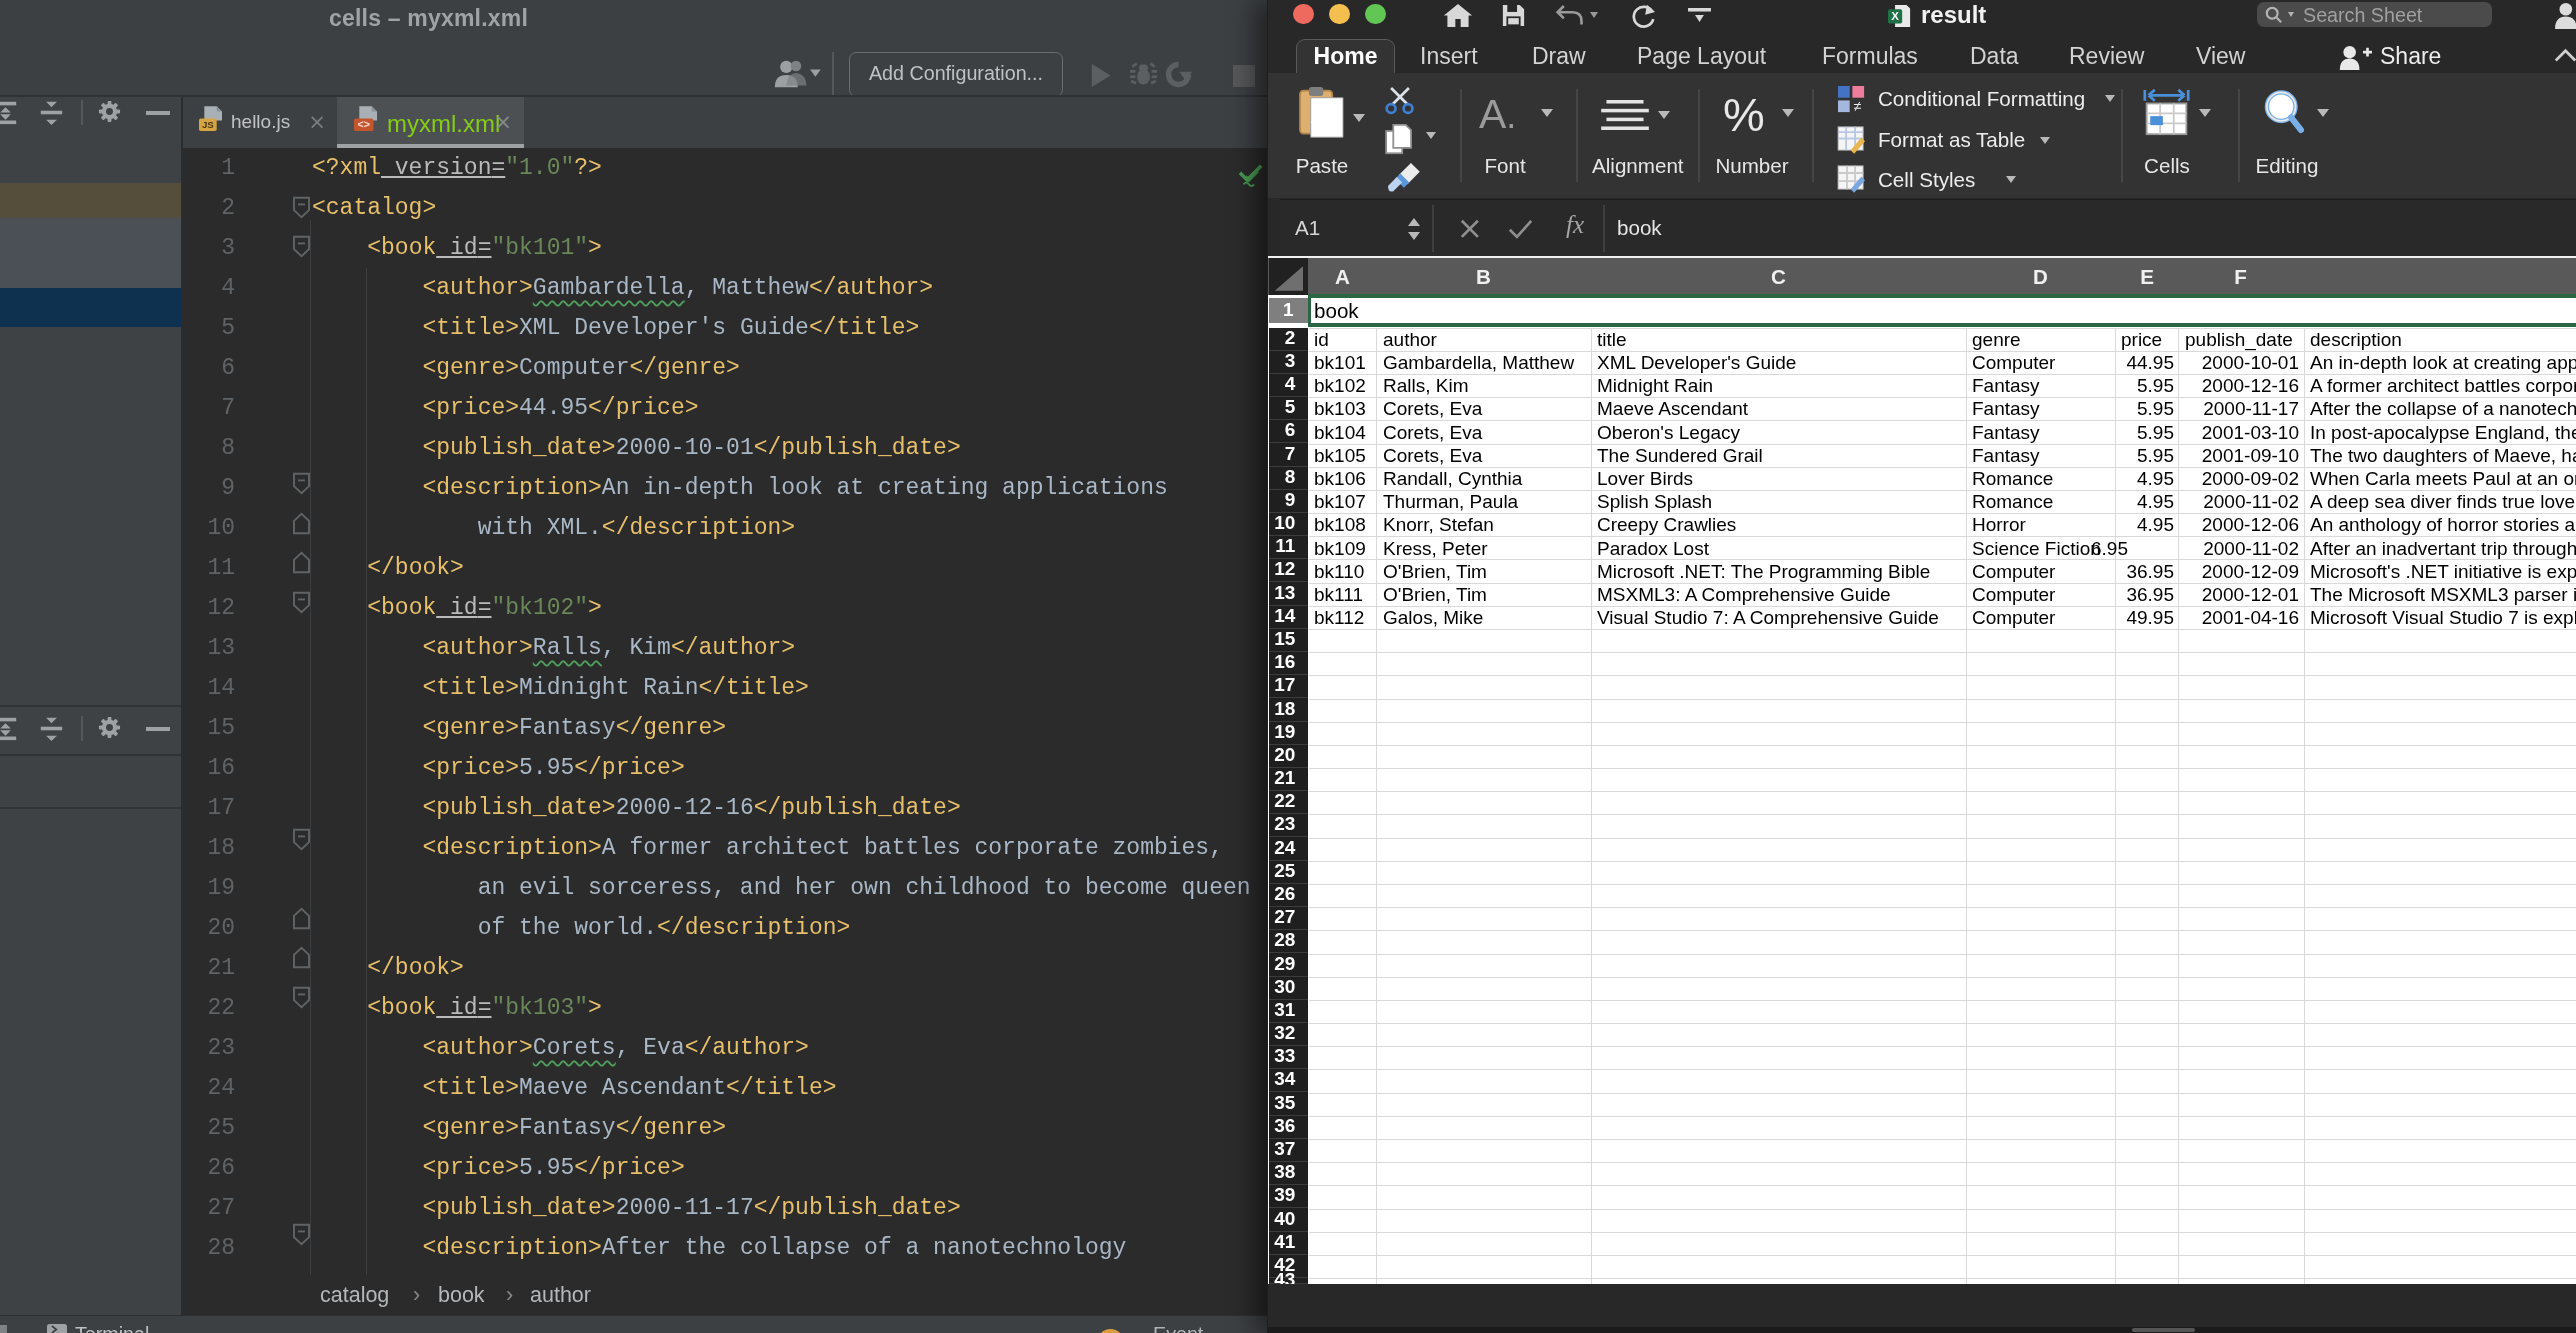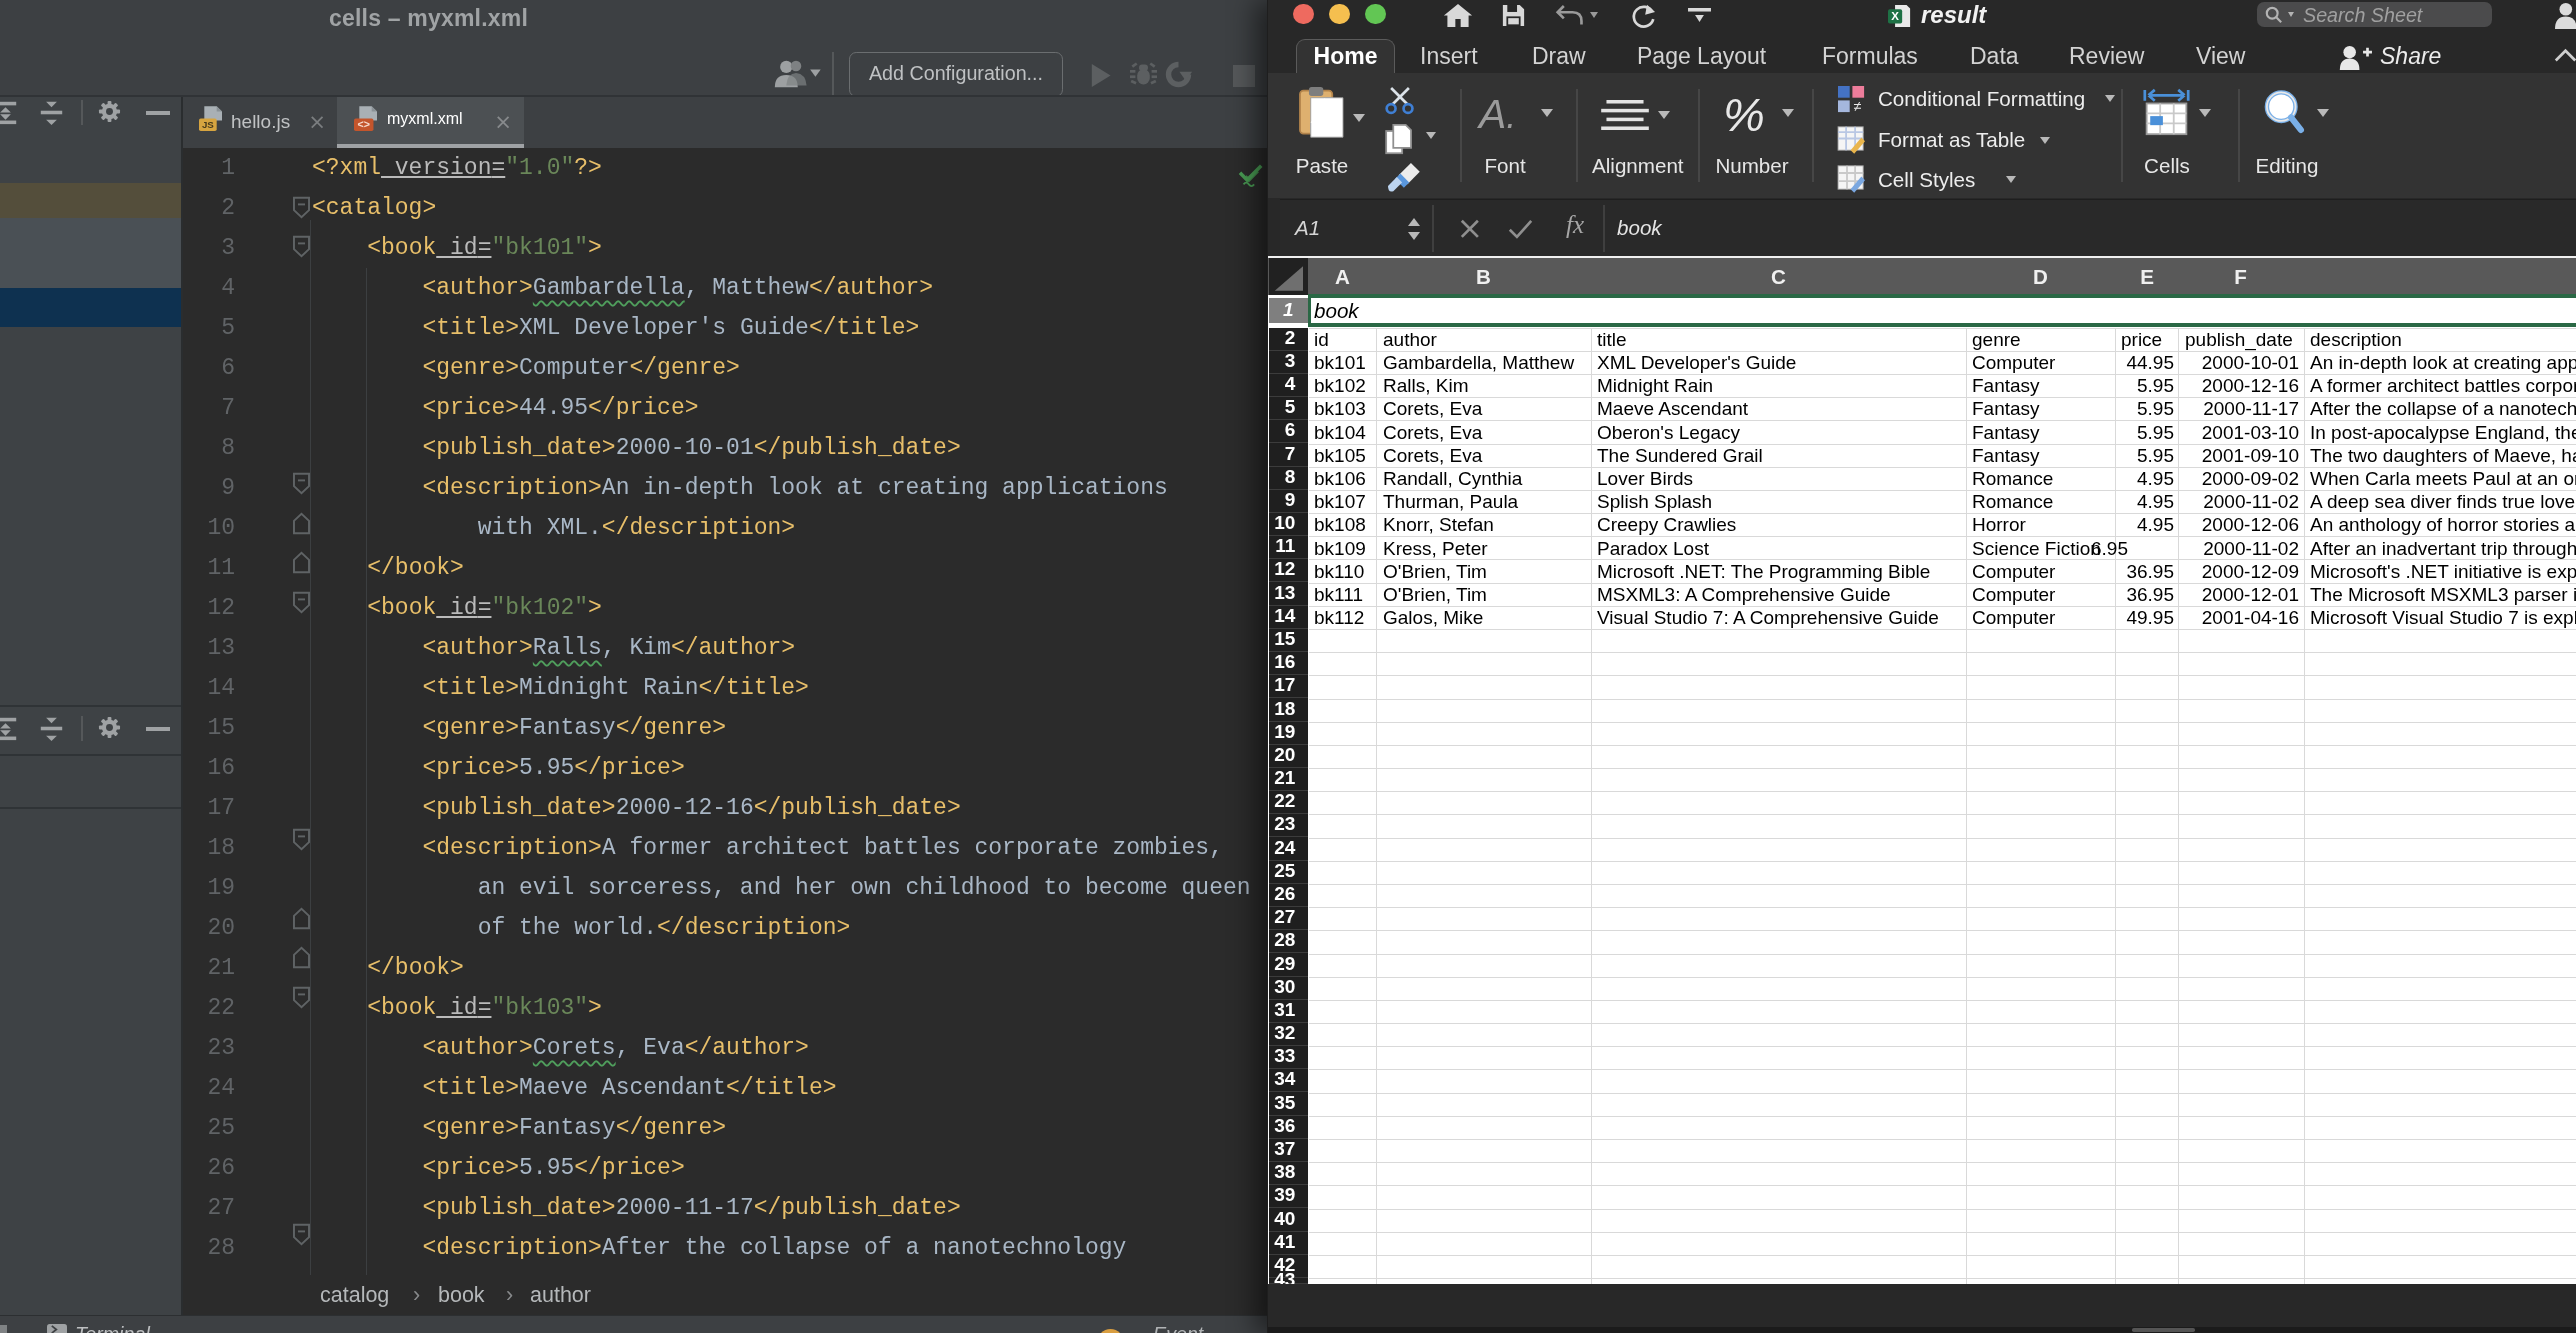--- a/index.html
+++ b/index.html
@@ -1,16 +1,16 @@
 <!DOCTYPE html>
 <html style="font-size:14.3px"><head><meta charset="utf-8"><style>
 * { margin:0; padding:0; box-sizing:border-box; }
 html,body { width:2576px; height:1334px; overflow:hidden; background:#2b2b2b;
   font-family:"Liberation Sans", sans-serif; }
-.ab { position:absolute;font-style:italic; }
+.ab { position:absolute; }
 
 
 #ide { position:absolute; left:0; top:0; width:1267px; height:1334px;
   background:#3d4043; overflow:hidden; }
 #ide .title { position:absolute; left:329px; top:4.5px; font-size:23px; font-weight:700;
   color:#a0a3a5; letter-spacing:0.2px; }
 .hline { position:absolute; background:#303336; height:1.8px; }
 #addcfg { position:absolute; left:849px; top:52px; width:214px; height:45px;
   border:1.8px solid #6b6e70; border-radius:7.2px; color:#bfc1c3; font-size:19.7px;
   text-align:center; line-height:41px; }
@@ -192,21 +192,21 @@
     <line x1="2" y1="2" x2="14" y2="14"></line>
       <line x1="14" y1="2" x2="2" y2="14"></line>
     </svg>
   
   <svg style="left:354px;top:106px" width="23" height="27" viewBox="0 0 26 30">
     <path d="M6 0 H20 L26 6 V16 H6 Z" fill="#a9b0b5"></path>
     <path d="M20 0 L26 6 H20 Z" fill="#8a9196"></path>
     <rect x="0" y="14" width="22" height="14" rx="2" fill="#c4552c"></rect>
     <text x="11" y="25" font-size="12" font-weight="700" fill="#f7ddd0" text-anchor="middle">&lt;&gt;</text>
   </svg>
-  <div class="tabtxt" style="left:387px;color:#ffffff;font-size:16px;top:110px">myxml.xml</div>
+  <div class="tabtxt" style="left:387px;color:#84cc16;font-size:24px;top:110px">myxml.xml</div>
   <svg style="left:496px;top:115px" width="14.3" height="14.3" viewBox="0 0 16 16" stroke="#888b8d" stroke-width="2">
     <line x1="2" y1="2" x2="14" y2="14"></line>
       <line x1="14" y1="2" x2="2" y2="14"></line>
     </svg>
 
   
   <div id="edwrap">
     <pre id="gutter">1
 2
 3

